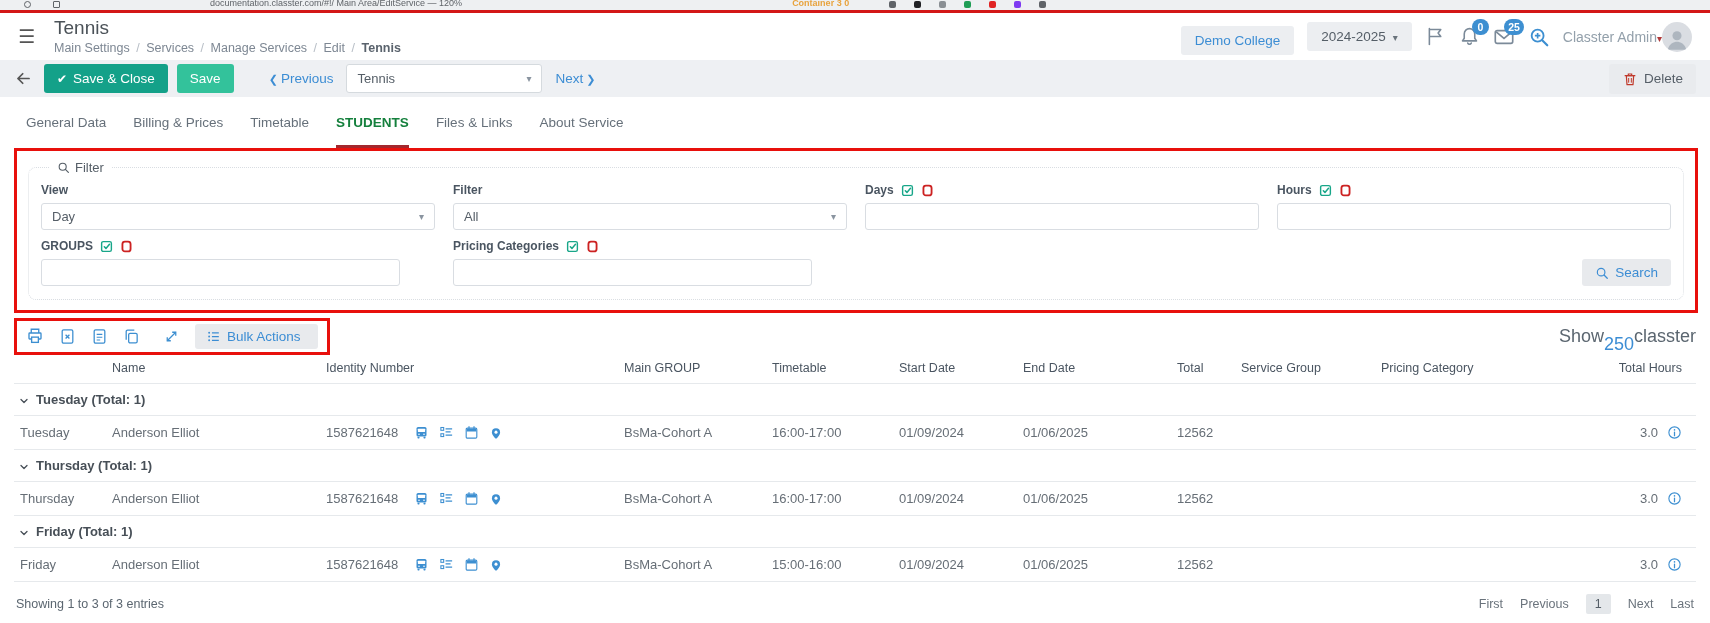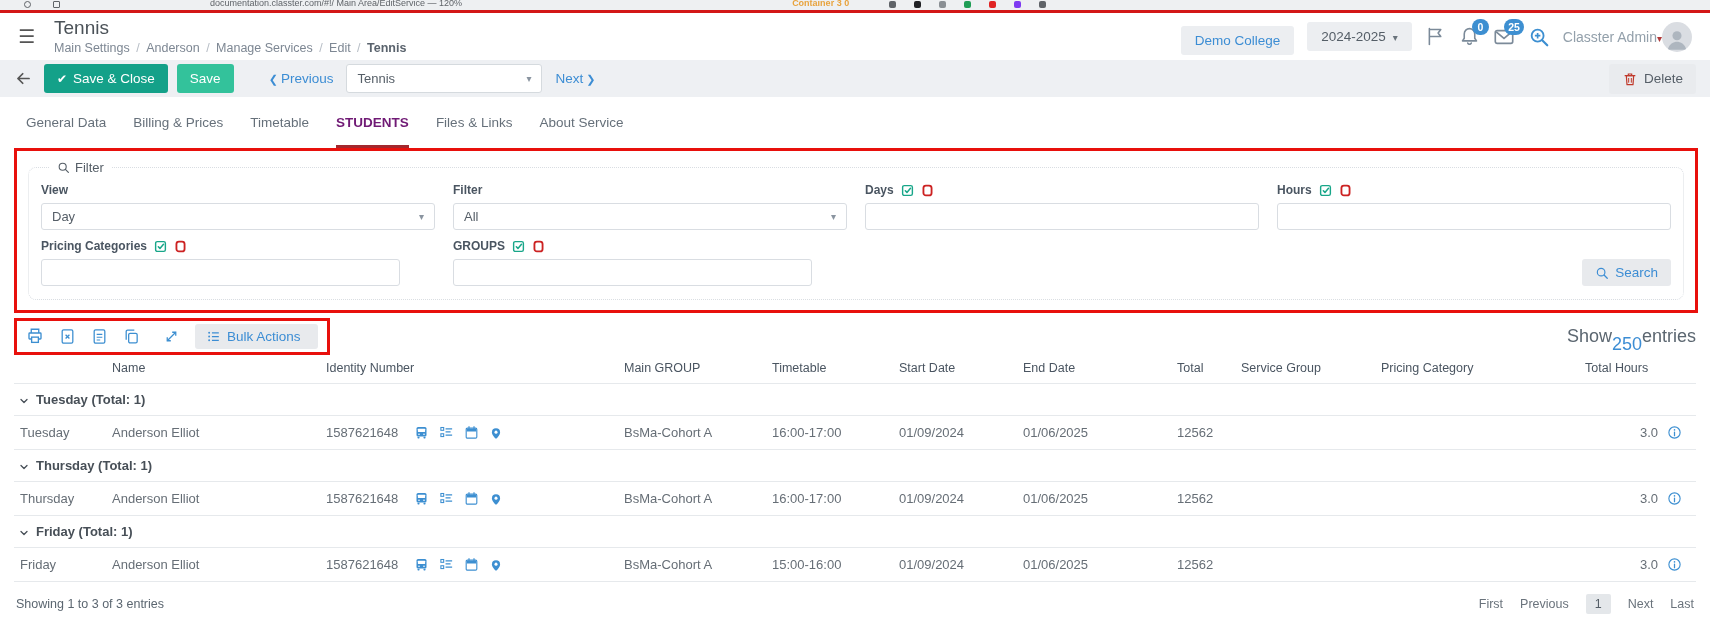--- a/index.html
+++ b/index.html
@@ -65,21 +65,21 @@
   .select .sel-caret{margin-left:auto; color:#8a94a0; font-size:10px;}
   .select .sel-caret::after{content:"▾";}
   .record-select{width:196px; margin:0 4px;}
   .btn.delete{background:var(--graybtn); color:#555e67; margin-left:auto;}
   .btn.delete svg{color:#c0392b;}
 
   
   .tabs{height:51px; display:flex; align-items:stretch; gap:27px; padding:0 26px; background:#fff;}
   .tab{display:flex; align-items:center; color:#66707a; font-size:13.5px; cursor:pointer;
     border-bottom:3px solid transparent; padding-top:3px;}
-  .tab.active{color:#701a75; font-weight:700; border-bottom-color:var(--maroon);}
+  .tab.active{color:#15803d; font-weight:700; border-bottom-color:var(--maroon);}
 
   
   .filter-annot{margin:0 12px 0 14px; border:3px solid var(--red); padding:9px 11px 10px; background:#fff;}
   fieldset.filter{border:1px dotted #d9dde2; border-radius:8px; padding:6px 12px 13px;}
   fieldset.filter legend{margin-left:8px; padding:0 8px; color:#555e67; font-size:13px;
     display:flex; align-items:center; gap:5px;}
   .f-grid{display:grid; grid-template-columns:repeat(4,1fr); column-gap:18px; row-gap:9px; margin-top:2px;}
   .f-label{font-size:12px; font-weight:700; color:var(--txt); display:flex; align-items:center; gap:7px; margin-bottom:6px;}
   .mini{width:13px; height:13px; cursor:pointer;}
   .mini.green{color:#18a689;}
@@ -97,21 +97,21 @@
   .tool{color:var(--icon-blue); margin-right:15px; cursor:pointer; display:flex;}
   .btn.bulk{background:#e8eaed; color:var(--blue); padding:5px 11px;}
   .btn.bulk svg{color:var(--blue);}
   .show-entries{margin-left:auto; display:flex; align-items:center; color:#5b6670; font-size:18px;}
   .show-entries .count{color:var(--blue); cursor:pointer;margin-top:17px;}
 
   
   table.grid{width:1682px; margin:2px 14px 0; border-collapse:collapse; table-layout:fixed;}
   table.grid th{font-size:12.5px; font-weight:400; color:var(--txt); text-align:left;
     padding:4px 6px 8px; border-bottom:1px solid #e6e9ec;}
-  table.grid th.r, table.grid td.r{padding-right:14px;}
+  table.grid th.r, table.grid td.r{text-align:right; padding-right:14px;}
   tr.group-row td{font-weight:700; color:#474f57; font-size:13px; padding:8px 4px;
     border-bottom:1px solid #e6e9ec; cursor:pointer;}
   tr.group-row svg{color:#474f57; margin-right:6px;}
   tr.data-row td{padding:9px 6px; color:#666e76; font-size:13px; border-bottom:1px solid #e6e9ec;}
   .id-cell{display:flex; align-items:center; gap:10px;}
   .id-cell .num{margin-right:6px;}
   .row-ic{color:var(--icon-blue); cursor:pointer; display:flex;}
   .hours-cell{display:flex; align-items:center; justify-content:flex-end; gap:9px; padding-right:8px;}
   .info{color:var(--icon-blue); cursor:pointer; display:flex;}
 
@@ -240,21 +240,21 @@
     <i style="background:#5f6368"></i>
   </span>
 </div>
 <div class="red-line"></div>
 
 <div class="app-header">
   <span class="hamburger"></span>
   <div class="title-block">
     <div class="page-title">Tennis</div>
     <div class="breadcrumb">
-      <span class="crumb">Main Settings</span><span class="crumb">Anderson</span><span class="crumb">Manage Services</span><span class="crumb">Edit</span><span class="crumb current">Tennis</span>
+      <span class="crumb">Main Settings</span><span class="crumb">Services</span><span class="crumb">Manage Services</span><span class="crumb">Edit</span><span class="crumb current">Tennis</span>
     </div>
   </div>
   <div class="hdr-right">
     <span class="pill inst">Demo College</span>
     <span class="pill year caret">2024-2025</span>
     <span class="hdr-ic">
         <svg class="ic" width="21" height="21">
           <use href="#i-flag"></use>
         </svg>
       </span>
@@ -360,33 +360,33 @@
               <use href="#i-checksq"></use>
             </svg>
           <svg class="mini redsq">
               <use href="#i-square"></use>
             </svg>
         </div>
         <input class="control" value="" style="">
       </div>
       <div class="narrow">
         <div class="f-label">
-          <span>Pricing Categories</span>
+          <span>GROUPS</span>
           <svg class="mini green">
               <use href="#i-checksq"></use>
             </svg>
           <svg class="mini redsq">
               <use href="#i-square"></use>
             </svg>
         </div>
         <input class="control" value="" style="">
       </div>
       <div class="narrow">
         <div class="f-label">
-          <span>GROUPS</span>
+          <span>Pricing Categories</span>
           <svg class="mini green">
               <use href="#i-checksq"></use>
             </svg>
           <svg class="mini redsq">
               <use href="#i-square"></use>
             </svg>
         </div>
         <input class="control" value="" style="">
       </div>
       <div></div>
@@ -433,21 +433,21 @@
       <svg class="ic" width="15" height="15">
           <use href="#i-list"></use>
         </svg>
       <span>Bulk Actions</span>
       <span class="sel-caret"></span>
     </button>
   </div>
   <div class="show-entries">
     <span>Show</span>
     <span class="count">250</span>
-    <span>entries</span>
+    <span>classter</span>
   </div>
 </div>
 
 <table class="grid">
   <colgroup>
     <col style="width:92px">
       <col style="width:214px">
       <col style="width:298px">
       <col style="width:148px">
     <col style="width:127px">

